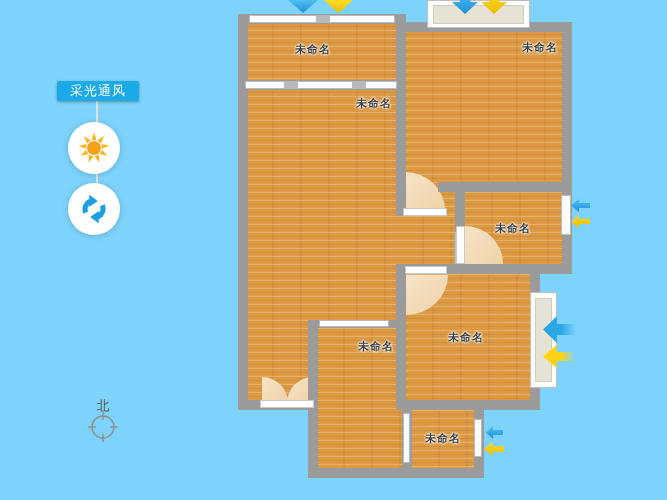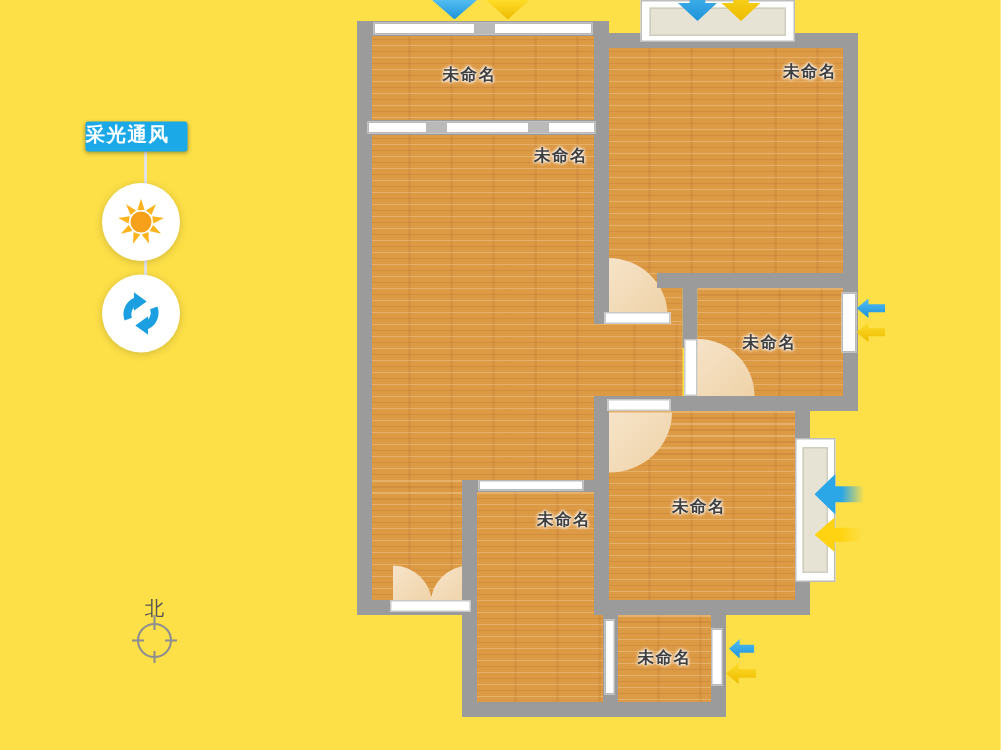--- a/index.html
+++ b/index.html
@@ -1,17 +1,17 @@
 <!DOCTYPE html>
 <html><head>
 <meta charset="utf-8">
 <style>
   html,body{margin:0;padding:0;}
   body{font-family:"DejaVu Sans","Liberation Sans",sans-serif;}
-  .stage{position:relative;width:667px;height:500px;background:#fde047;overflow:hidden;}
+  .stage{position:relative;width:667px;height:500px;background:#7dd3fc;overflow:hidden;}
   .abs{position:absolute;}
   
   .room{
     background-color:#dd9a45;
     background-image:
       repeating-linear-gradient(180deg, rgba(255,235,200,.28) 0 1px, rgba(0,0,0,0) 1px 4px, rgba(150,85,20,.17) 4px 5px, rgba(0,0,0,0) 5px 8px),
       repeating-linear-gradient(90deg, rgba(0,0,0,0) 0 26px, rgba(140,80,20,.10) 26px 28px);
     z-index:1;
   }
   .wall{background:#9b9b9b;z-index:3;}
@@ -32,22 +32,22 @@
   .ar{z-index:8;}
   .a-down{clip-path:polygon(50% 100%,0 52%,30% 52%,30% 0,70% 0,70% 52%,100% 52%);}
   .a-tri{clip-path:polygon(0 0,100% 0,50% 100%);}
   .a-left{clip-path:polygon(0 50%,42% 0,42% 30%,100% 30%,100% 70%,42% 70%,42% 100%);}
   .blue{background:linear-gradient(180deg,#53bdf1 0%,#1d93da 100%);}
   .yellow{background:linear-gradient(180deg,#ffdc28 0%,#ecbb00 100%);}
   .blue-fade{background:linear-gradient(90deg,#2ba6e7 0%,#2ba6e7 55%,rgba(43,166,231,0) 100%);}
   .yellow-fade{background:linear-gradient(90deg,#ffd312 0%,#ffd312 55%,rgba(255,211,18,0) 100%);}
   
   .badge{
-    left:57px;top:81px;width:68px;height:20px;background:#1ba9e8;color:#fff;
-    font-size:13px;font-weight:bold;line-height:20px;border-radius:2px;
+    left:57px;top:81px;width:82px;height:20px;background:#1ba9e8;color:#fff;
+    font-size:13px;font-weight:normal;line-height:20px;text-align:center;border-radius:2px;
     box-shadow:0 1px 3px rgba(0,0,0,.35);z-index:11;letter-spacing:1px;
   }
   .connector{left:96px;top:100px;width:2px;height:132px;background:#e2e2e2;z-index:9;}
   .toolcircle{
     width:52px;height:52px;border-radius:50%;background:#fff;
     box-shadow:0 1px 6px rgba(0,0,0,.18);z-index:10;display:flex;align-items:center;justify-content:center;
   }
   .compass{left:84px;top:396px;z-index:10;}
 </style>
 </head>

